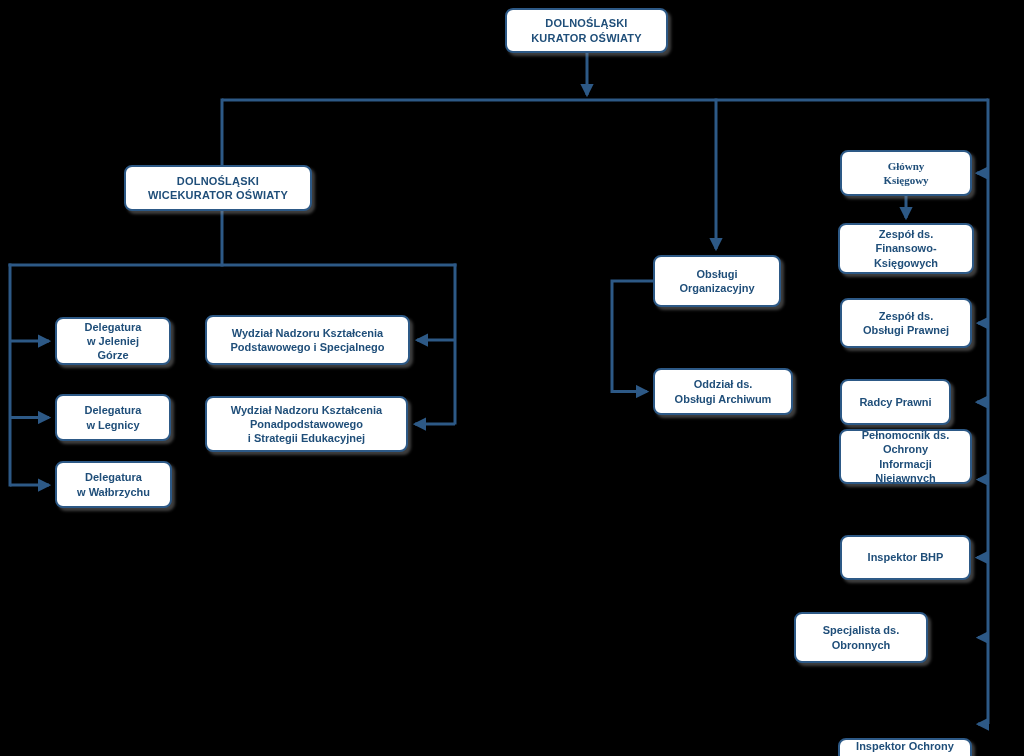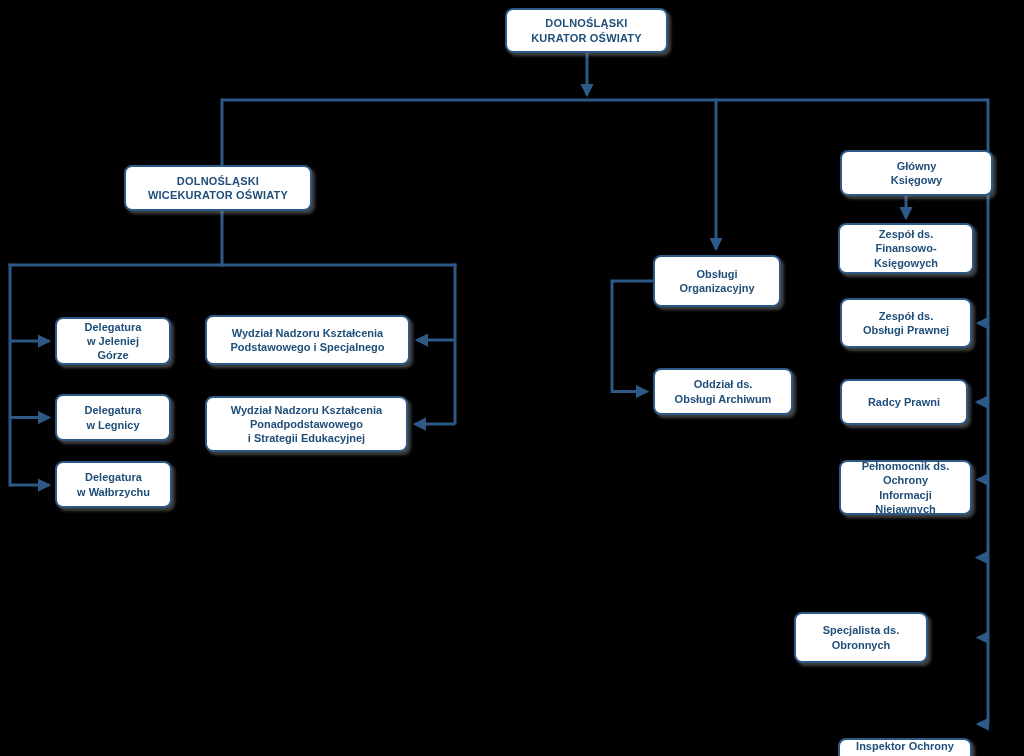--- a/index.html
+++ b/index.html
@@ -98,29 +98,30 @@
 Podstawowego i Specjalnego</div>
   <div class="node" style="left:205px; top:396px; width:203px; height:56px;">Wydział Nadzoru Kształcenia
 Ponadpodstawowego
 i Strategii Edukacyjnej</div>
 
   <div class="node" style="left:653px; top:255px; width:128px; height:52px;">Obsługi
 Organizacyjny</div>
   <div class="node" style="left:653px; top:368px; width:140px; height:47px;">Oddział ds.
 Obsługi Archiwum</div>
 
-  <div class="node" style="left:840px; top:150px; width:153px; height:46px;">Główny
+  <div class="node" style="left:840px; top:150px; width:132px; height:46px;font-family:Liberation Serif, serif;">Główny
 Księgowy</div>
   <div class="node" style="left:838px; top:223px; width:136px; height:51px;">Zespół ds.
 Finansowo-
 Księgowych</div>
   <div class="node" style="left:840px; top:298px; width:132px; height:50px;">Zespół ds.
 Obsługi Prawnej</div>
-  <div class="node" style="left:840px; top:379px; width:128px; height:46px;text-align:center;">Radcy Prawni</div>
-  <div class="node" style="left:839px; top:460px; width:133px; height:55px;">Pełnomocnik ds.
+  <div class="node" style="left:840px; top:379px; width:111px; height:46px;text-align:center;">Radcy Prawni</div>
+  <div class="node" style="left:839px; top:429px; width:133px; height:55px;">Pełnomocnik ds.
 Ochrony Informacji
 Niejawnych</div>
+  <div class="node" style="left:840px; top:535px; width:131px; height:45px;">Inspektor BHP</div>
   <div class="node" style="left:794px; top:612px; width:134px; height:51px;">Specjalista ds.
 Obronnych</div>
   <div class="node" style="left:838px; top:738px; width:134px; height:44px;">Inspektor Ochrony
 Danych Osobowych</div>
 
 </div>
 
 </body></html>

